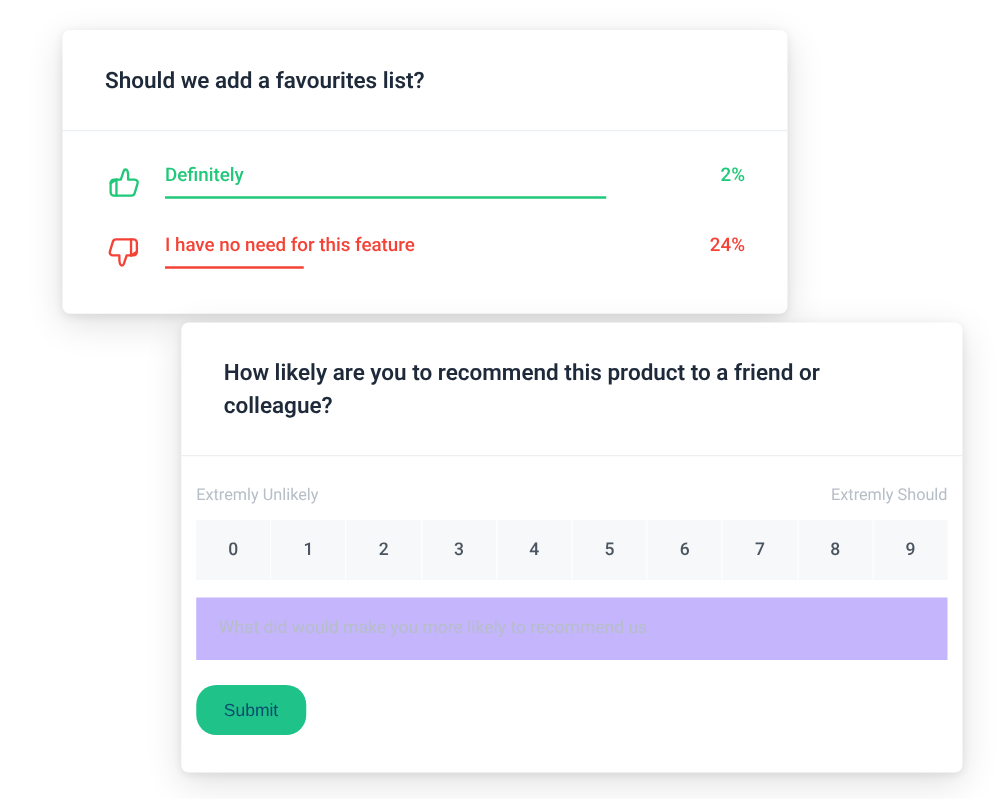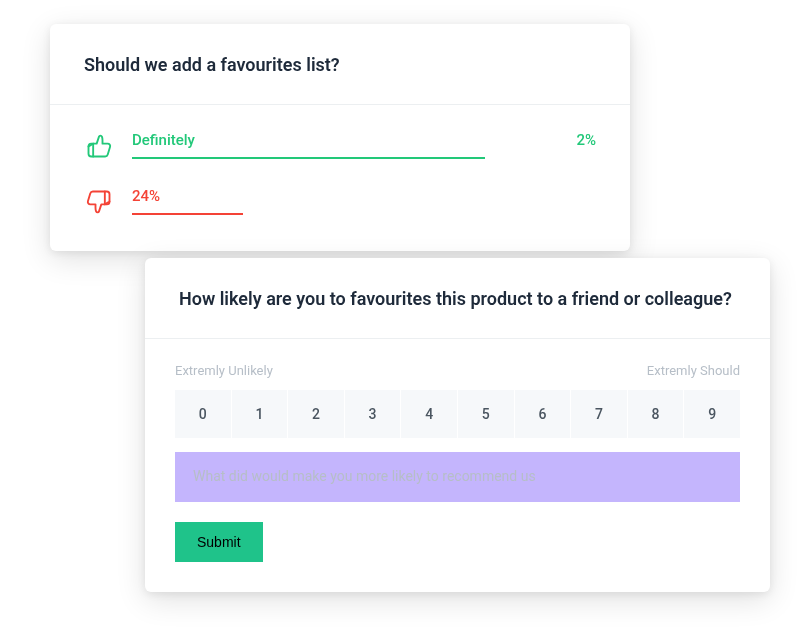--- a/index.html
+++ b/index.html
@@ -85,21 +85,21 @@
     top: 0;
   }
 
   .c-green { color: #22c879; }
   .bg-green { background: #22c879; }
   .c-red { color: #f44336; }
   .bg-red { background: #f44336; }
 
   
   .nps-body {
-    padding: 24px 30px 30px;
+    padding: 24px 12px 30px;
   }
   .endpoints {
     display: flex;
     justify-content: space-between;
     font-size: 13px;
     color: #b6bec7;
     margin-bottom: 12px;
   }
   .nps-scale {
     display: flex;
@@ -129,26 +129,26 @@
     color: #4a5560;
     resize: none;
     font-family: inherit;
     height: 50px;
     margin-bottom: 16px;
   }
   .nps-textarea::placeholder { color: #b6bec7; }
 
   .submit-btn {
     background: #1fc38a;
-    color: #000000;
+    color: #0c4a6e;
     border: none;
     padding: 12px 22px;
     font-size: 14px;
     font-weight: 500;
-    border-radius: 0;
+    border-radius: 16px;
     cursor: pointer;
   }
 </style>
 </head>
 <body>
 
 <div class="card card-a">
   <div class="card-header">
     <div class="card-title">Should we add a favourites list?</div>
   </div>
@@ -176,34 +176,35 @@
     <div class="result-row">
       <div class="thumb-icon">
         <svg viewBox="0 0 24 24" width="28" height="28" fill="none" stroke="#f44336" stroke-width="1.6" stroke-linecap="round" stroke-linejoin="round">
           <path d="M17 14V3"></path>
           <path d="M21 11.5c0 1.4-1 2.5-2.3 2.5H17"></path>
           <path d="M17 14h-3l-2 6c-.4 1.2-2 1.2-2.5 0-.3-.7-.5-1.8-.5-3v-3H4.5c-1.4 0-2.4-1.3-2-2.6l2-6.7C4.8 3.7 5.7 3 6.7 3h12c1.3 0 2.3 1 2.3 2.3v6.2z"></path>
         </svg>
       </div>
       <div class="result-body">
         <div class="result-line1">
+          <span class="c-red">I have no need for this feature</span>
           <span class="c-red">24%</span>
         </div>
         <div class="result-bar-track">
           <div class="result-bar-fill bg-red" style="width:24%"></div>
         </div>
       </div>
     </div>
 
   </div>
 </div>
 
 <div class="card card-b">
   <div class="card-header">
-    <div class="card-title">How likely are you to favourites this product to a friend or colleague?</div>
+    <div class="card-title">How likely are you to recommend this product to a friend or colleague?</div>
   </div>
   <div class="nps-body">
     <div class="endpoints">
       <span>Extremly Unlikely</span>
       <span>Extremly Should</span>
     </div>
     <div class="nps-scale">
       <div class="nps-btn">0</div>
       <div class="nps-btn">1</div>
       <div class="nps-btn">2</div>

